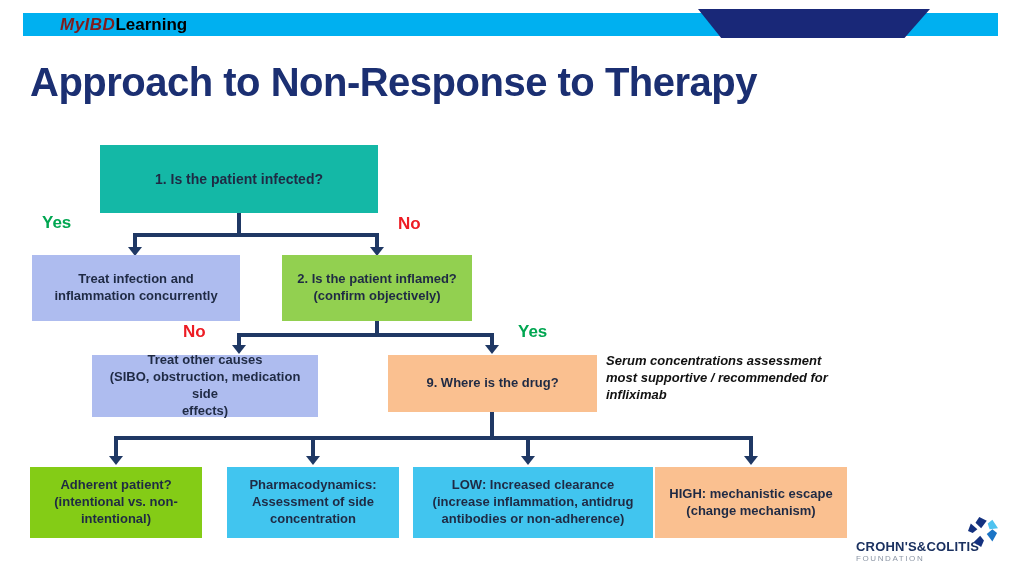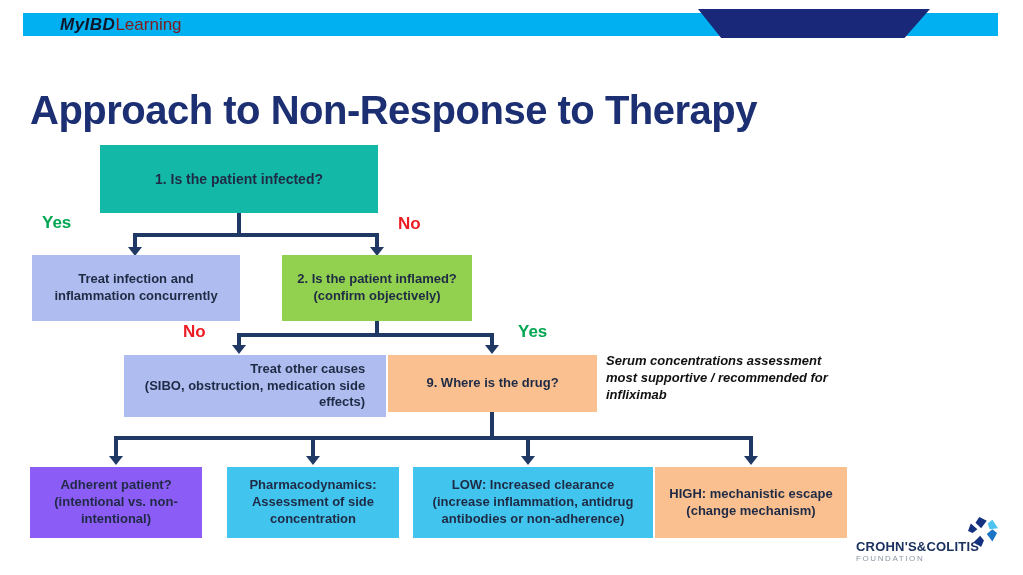--- a/index.html
+++ b/index.html
@@ -9,47 +9,47 @@
     position:relative; width:1023px; height:575px;
     background:#ffffff; overflow:hidden;
   }
 
   
   .brand-bar {
     position:absolute; left:23px; top:13px; width:975px; height:23px;
     background:#00B0F0; display:flex; align-items:center;
   }
   .brand-text { margin-left:37px; font-size:17px; line-height:1; white-space:nowrap; }
-  .brand-part1 { color:#0f172a; font-weight:bold; font-style:italic; letter-spacing:.5px; }
-  .brand-part2 { color:#7f1d1d; font-weight:normal; }
+  .brand-part1 { color:#7f1d1d; font-weight:bold; font-style:italic; letter-spacing:.5px; }
+  .brand-part2 { color:#000000; font-weight:bold; }
   .header-accent {
     position:absolute; left:698px; top:9px; width:232px; height:29px;
     background:#192878;
     clip-path: polygon(0% 0%, 100% 0%, 89% 100%, 10% 100%);
   }
 
   
   .page-title {
-    position:absolute; left:30px; top:88px;
+    position:absolute; left:30px; top:60px;
     font-size:40px; font-weight:bold; color:#1B2F72; letter-spacing:-0.5px;
     white-space:nowrap;
   }
 
   
   .node {
     position:absolute; display:flex; align-items:center; justify-content:center;
     text-align:center; font-weight:bold; font-size:13px; line-height:1.3;
     color:#1F2A44; white-space:pre-line; padding:2px 4px;
   }
   .node-q1        { left:100px; top:145px; width:278px; height:68px; background:#14b8a6; font-size:14px; }
   .node-treat-inf { left:32px;  top:255px; width:208px; height:66px; background:#AEBCEF; }
   .node-q2        { left:282px; top:255px; width:190px; height:66px; background:#92D050; }
-  .node-treat-oth { left:124px; top:355px; width:262px; height:62px; background:#AEBCEF;text-align:right; }
+  .node-treat-oth { left:92px; top:355px; width:226px; height:62px; background:#AEBCEF; }
   .node-q3        { left:388px; top:355px; width:209px; height:57px; background:#FAC090; }
-  .node-adherent  { left:30px;  top:467px; width:172px; height:71px; background:#8b5cf6; }
+  .node-adherent  { left:30px;  top:467px; width:172px; height:71px; background:#84cc16; }
   .node-pharma    { left:227px; top:467px; width:172px; height:71px; background:#41C5EF; }
   .node-low       { left:413px; top:467px; width:240px; height:71px; background:#41C5EF; }
   .node-high      { left:655px; top:467px; width:192px; height:71px; background:#FAC090; }
 
   
   .branch-label { position:absolute; font-size:17px; font-weight:bold; line-height:1; }
   .lbl-green { color:#00A651; }
   .lbl-red   { color:#ED1C24; }
   .lbl-yes1 { left:42px;  top:214px; }
   .lbl-no1  { left:398px; top:215px; }

